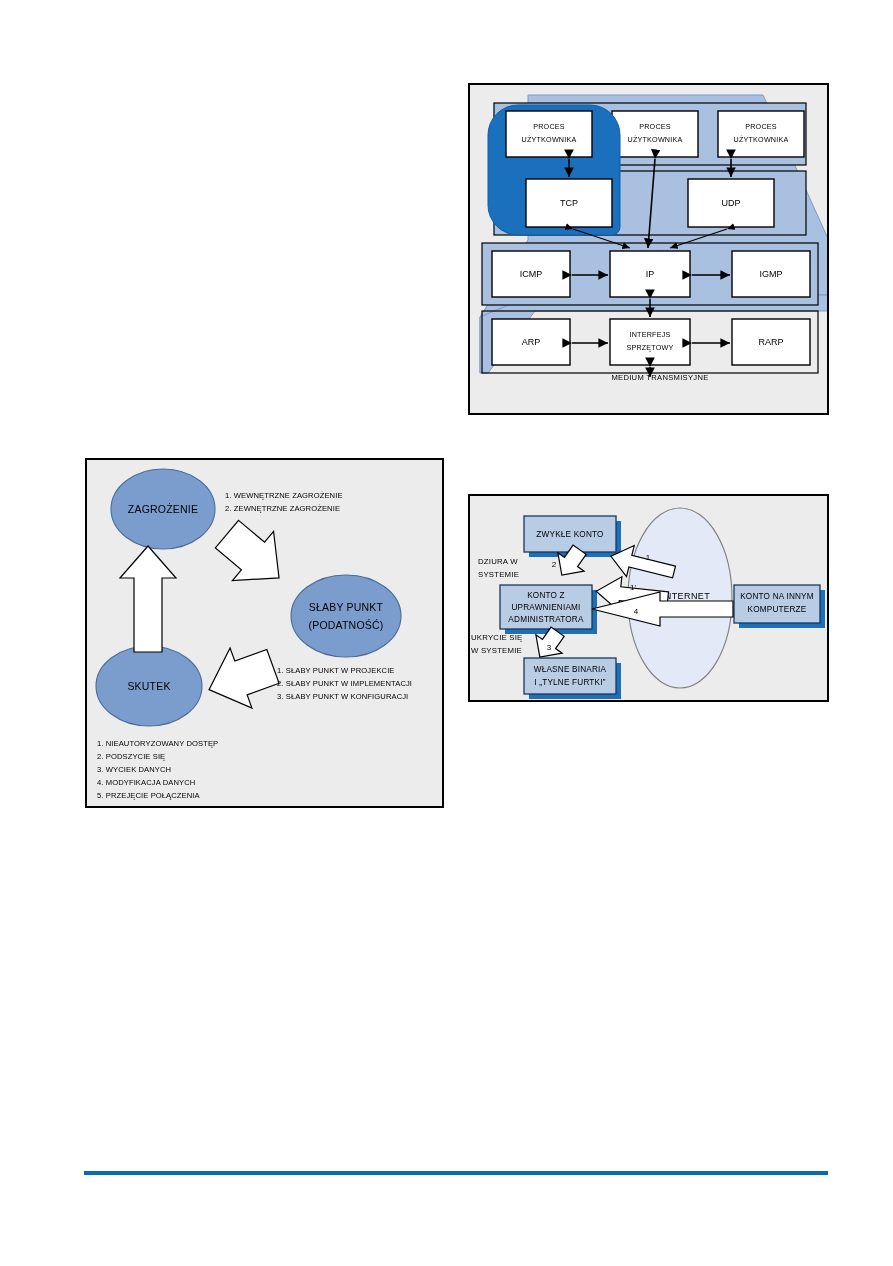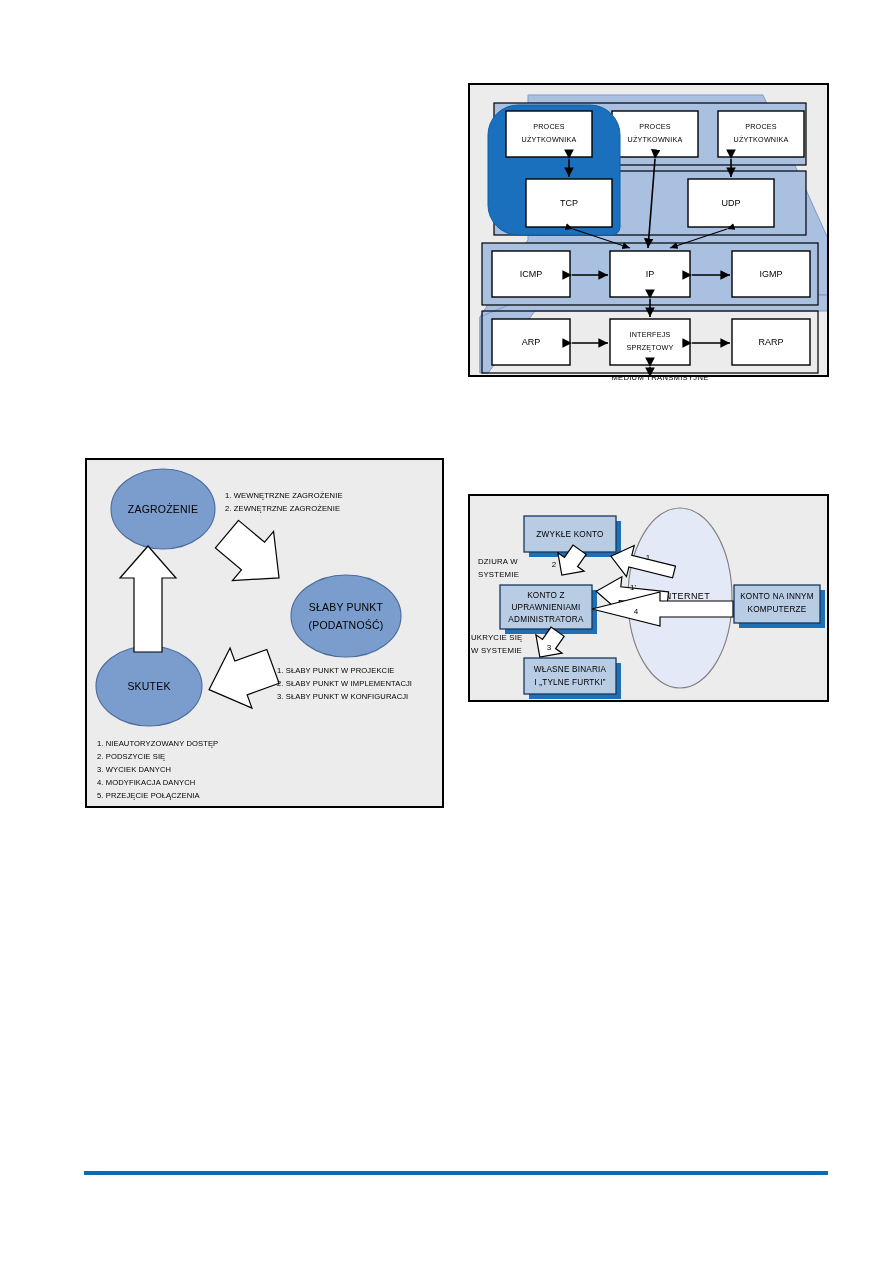--- a/index.html
+++ b/index.html
@@ -17,21 +17,21 @@
 
   .figure {
     position: absolute;
     background: #ececec;
     border: 2px solid #000000;
     box-sizing: border-box;
   }
   .figure svg { display: block; }
 
   
-  #fig-tcpip { left: 468px; top: 83px; width: 361px; height: 294px; }
+  #fig-tcpip { left: 468px; top: 83px; width: 361px; height: 332px; }
 
   
   #fig-threat { left: 85px; top: 458px; width: 359px; height: 350px; }
 
   
   #fig-intrusion { left: 468px; top: 494px; width: 361px; height: 208px; }
 
   
   #footer-rule {
     position: absolute;

